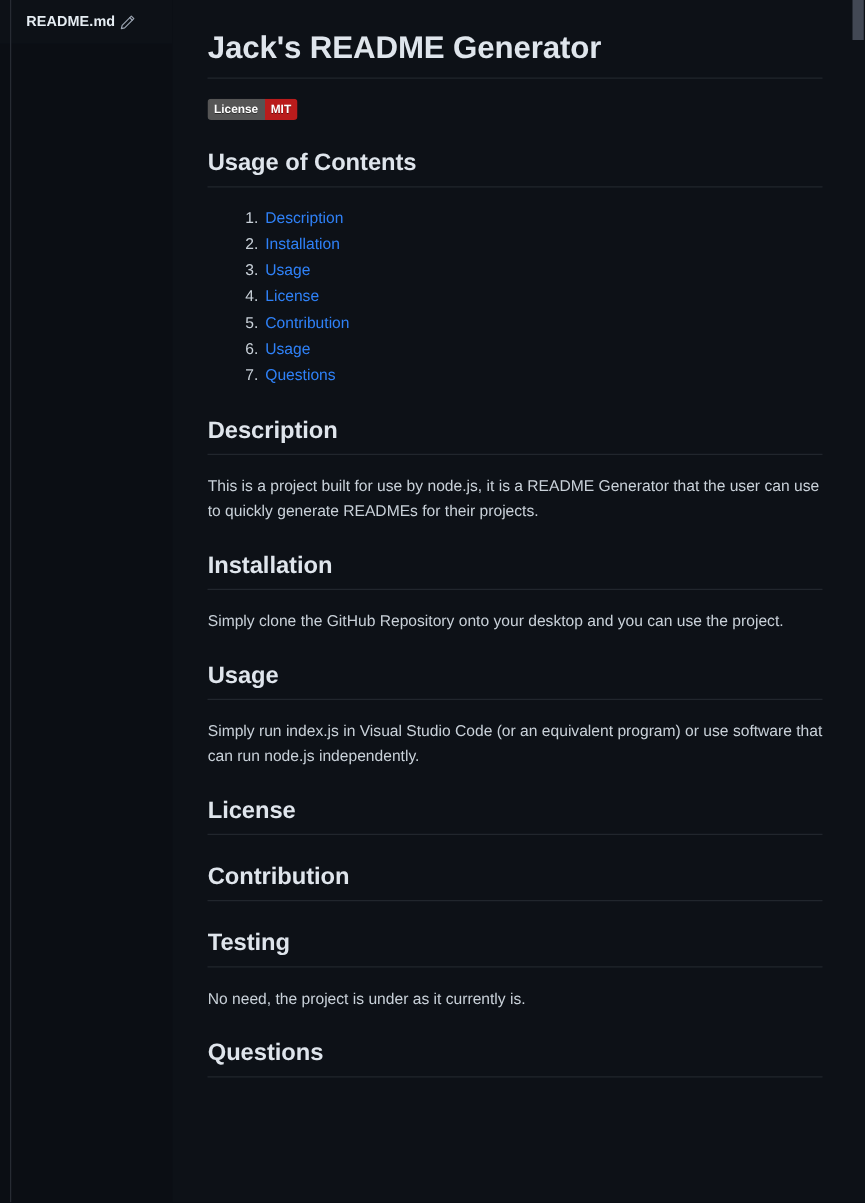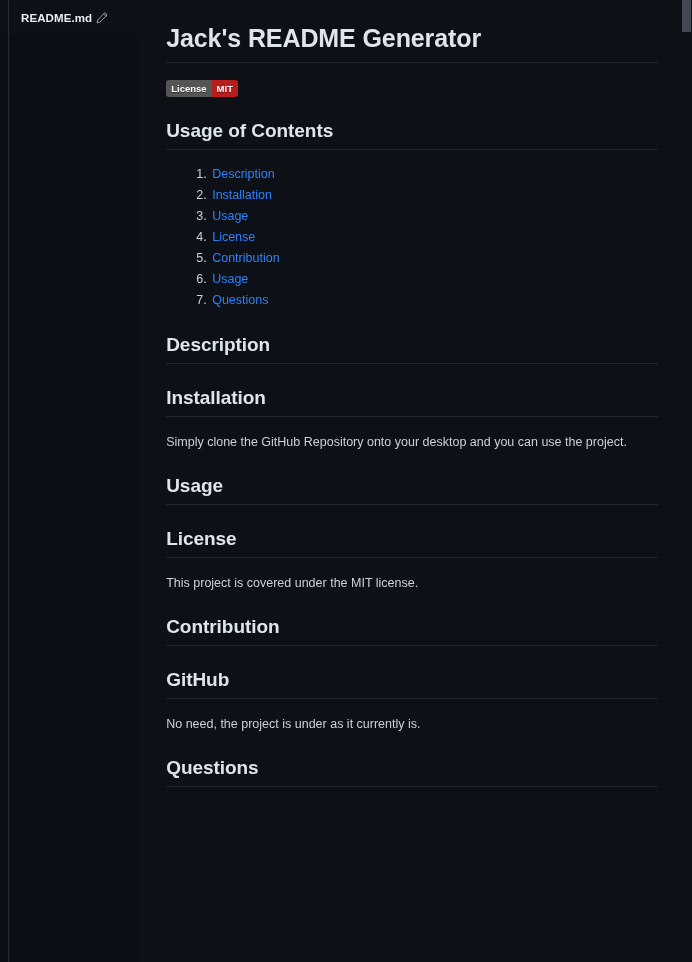--- a/index.html
+++ b/index.html
@@ -215,30 +215,31 @@
       </li>
       <li>
         <a href="#">Usage</a>
       </li>
       <li>
         <a href="#">Questions</a>
       </li>
     </ol>
 
     <h2 class="md-h2">Description</h2>
+    <p class="md-p">This is a project built for use by node.js, it is a README Generator that the user can use to quickly generate READMEs for their projects.</p>
 
     <h2 class="md-h2">Installation</h2>
     <p class="md-p">Simply clone the GitHub Repository onto your desktop and you can use the project.</p>
 
     <h2 class="md-h2">Usage</h2>
+    <p class="md-p">Simply run index.js in Visual Studio Code (or an equivalent program) or use software that can run node.js independently.</p>
 
     <h2 class="md-h2">License</h2>
-    <p class="md-p">This project is covered under the MIT license.</p>
 
     <h2 class="md-h2">Contribution</h2>
 
-    <h2 class="md-h2">GitHub</h2>
+    <h2 class="md-h2">Testing</h2>
     <p class="md-p">No need, the project is under as it currently is.</p>
 
     <h2 class="md-h2">Questions</h2>
 
   </div>
 </div>
 
 </body></html>

